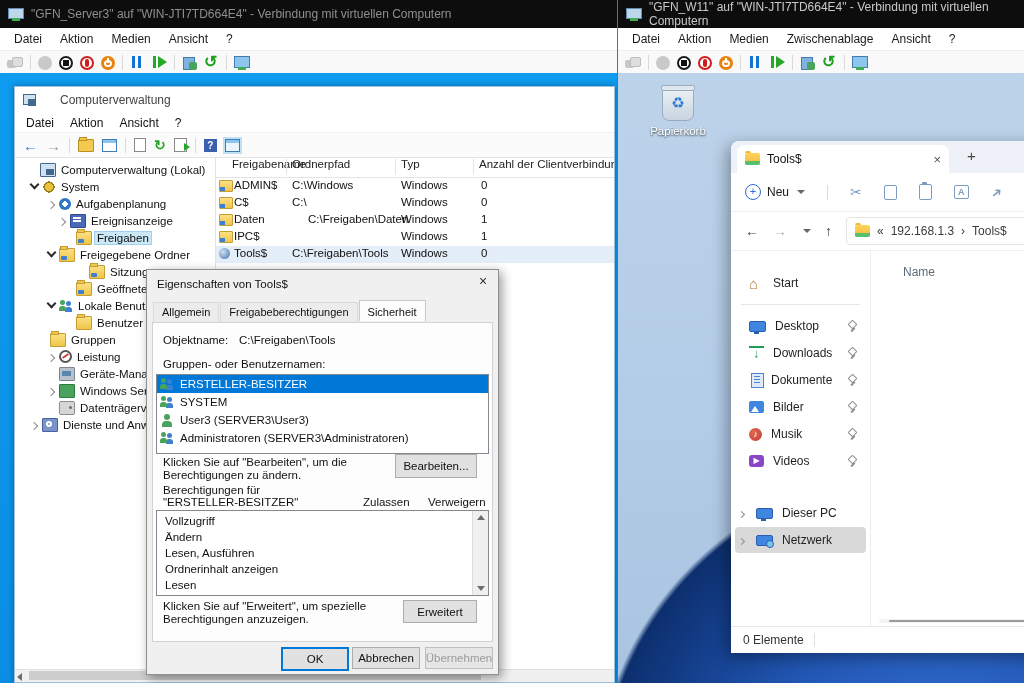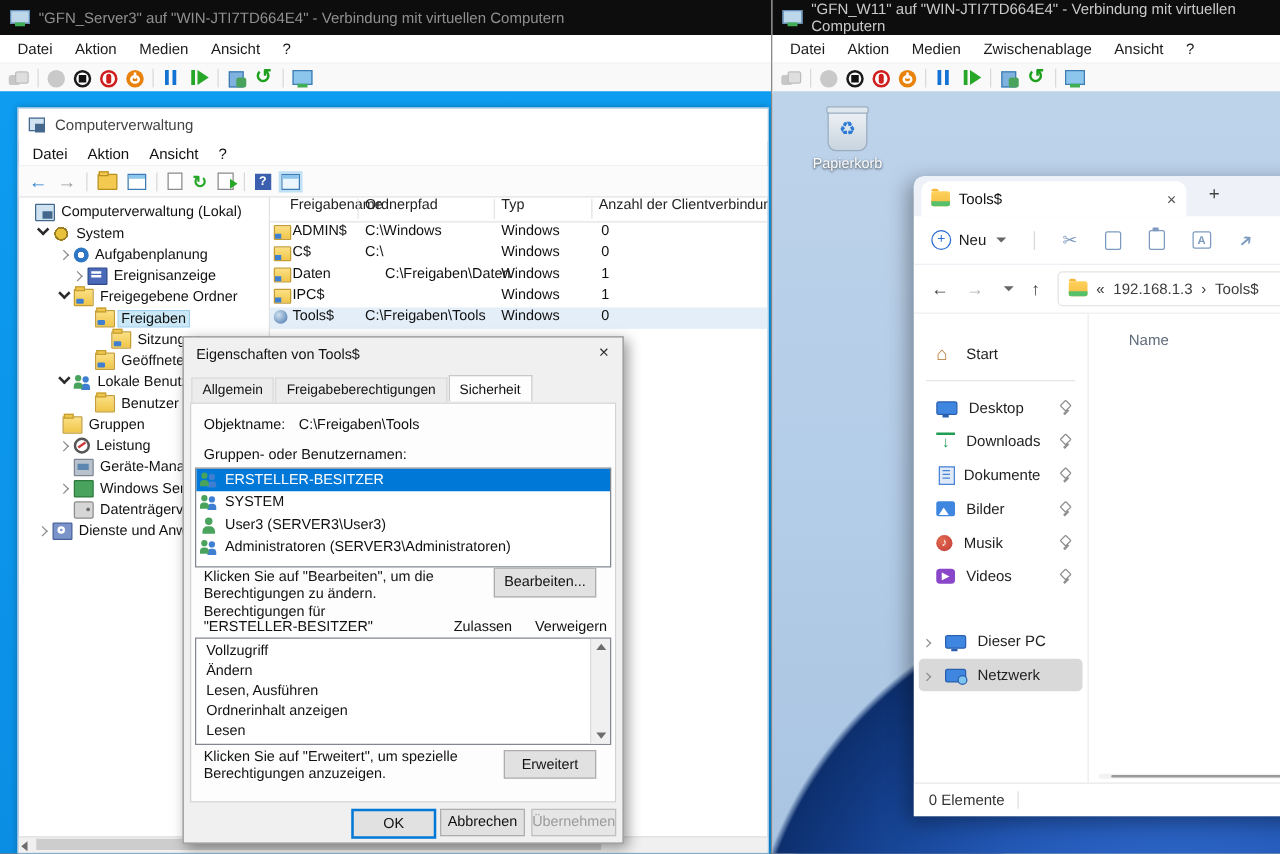--- a/index.html
+++ b/index.html
@@ -43,21 +43,21 @@
   .revert{color:#1ea01e;font-size:16px;line-height:14px;font-weight:bold;}
   .mon::before{content:"";position:absolute;left:0;top:1px;width:14px;height:10px;background:#8cc6ec;border:1px solid #3f7cb4;}
   .mon::after{content:"";position:absolute;left:4px;top:12px;width:8px;height:3px;background:#3fae54;}
 
   
   .screen{position:absolute;left:0;top:73px;right:0;bottom:0;overflow:hidden;}
   .screen.server{background:linear-gradient(180deg,#0d9cf0 0%,#0a8ee4 100%);}
 
   
   .mmc{position:absolute;left:14px;top:13px;width:599px;height:595px;background:#fff;border:1px solid #9cc0dd;box-shadow:0 0 6px rgba(0,0,0,.35);}
-  .mmc-title{height:26px;display:flex;align-items:center;gap:6px;padding:0 8px;background:#fff;color:#444;}
+  .mmc-title{height:26px;display:flex;align-items:center;gap:22px;padding:0 8px;background:#fff;color:#444;}
   .mmc-ico{width:15px;height:13px;position:relative;}
   .mmc-ico::before{content:"";position:absolute;left:0;top:0;width:11px;height:9px;background:#cfe2f1;border:1px solid #44688c;}
   .mmc-ico::after{content:"";position:absolute;left:5px;top:5px;width:8px;height:7px;background:#44688c;}
   .mmc-menu{height:19px;display:flex;align-items:center;gap:2px;padding:0 4px;border-bottom:1px solid #f0f0f0;}
   .mmc-menu .mi{padding:1px 7px;}
   .mmc-toolbar{height:24px;display:flex;align-items:center;gap:8px;padding:0 8px;border-bottom:1px solid #e4e4e4;background:#fbfbfb;}
   .g{display:inline-block;}
   .arrow-back{color:#2d7dd2;font-weight:bold;font-size:15px;}
   .arrow-fwd{color:#9a9a9a;font-weight:bold;font-size:15px;}
   .ic-updir{width:14px;height:11px;background:#f3c94f;border:1px solid #b98f1f;border-radius:1px;position:relative;}
@@ -267,49 +267,49 @@
           <span class="g ic-ref">↻</span>
           <span class="ic-exp"></span>
           <span class="tsep"></span>
           <span class="g ic-help">?</span>
           <span class="ic-win hl"></span>
         </div>
 
         <div class="mmc-body">
 
           <div class="tree-pane">
-            <div class="trow" style="padding-left:0">
+            <div class="trow" style="padding-left:12px">
                 <span class="exp"></span>
                 <span class="ti ti-computer"></span>
                 <span class="lbl">Computerverwaltung (Lokal)</span>
               </div>
             <div class="trow" style="padding-left:14px">
                 <span class="exp open"></span>
                 <span class="ti ti-system"></span>
                 <span class="lbl">System</span>
               </div>
             <div class="trow" style="padding-left:31px">
                 <span class="exp closed"></span>
                 <span class="ti ti-clock"></span>
                 <span class="lbl">Aufgabenplanung</span>
               </div>
             <div class="trow" style="padding-left:42px">
                 <span class="exp closed"></span>
                 <span class="ti ti-event"></span>
                 <span class="lbl">Ereignisanzeige</span>
               </div>
+            <div class="trow sel" style="padding-left:48px">
+                <span class="exp"></span>
+                <span class="ti ti-shfolder"></span>
+                <span class="lbl">Freigaben</span>
+              </div>
             <div class="trow" style="padding-left:31px">
                 <span class="exp open"></span>
                 <span class="ti ti-shfolder"></span>
                 <span class="lbl">Freigegebene Ordner</span>
-              </div>
-            <div class="trow sel" style="padding-left:48px">
-                <span class="exp"></span>
-                <span class="ti ti-shfolder"></span>
-                <span class="lbl">Freigaben</span>
               </div>
             <div class="trow" style="padding-left:61px">
                 <span class="exp"></span>
                 <span class="ti ti-shfolder"></span>
                 <span class="lbl">Sitzungen</span>
               </div>
             <div class="trow" style="padding-left:48px">
                 <span class="exp"></span>
                 <span class="ti ti-shfolder"></span>
                 <span class="lbl">Geöffnete D</span>

